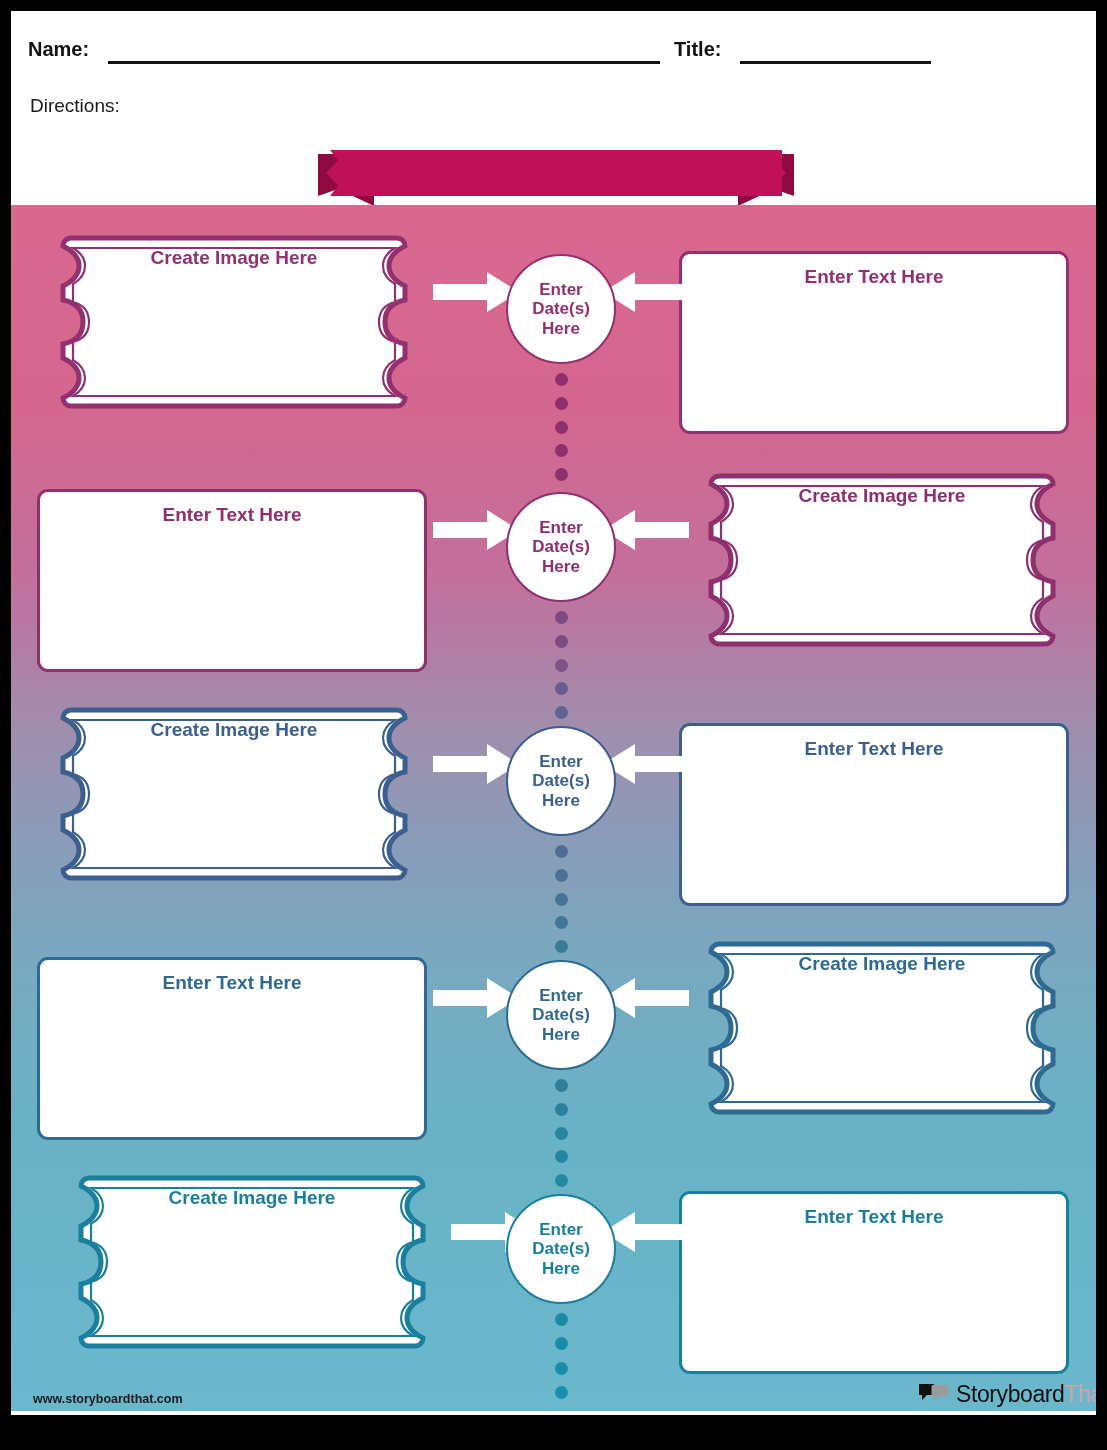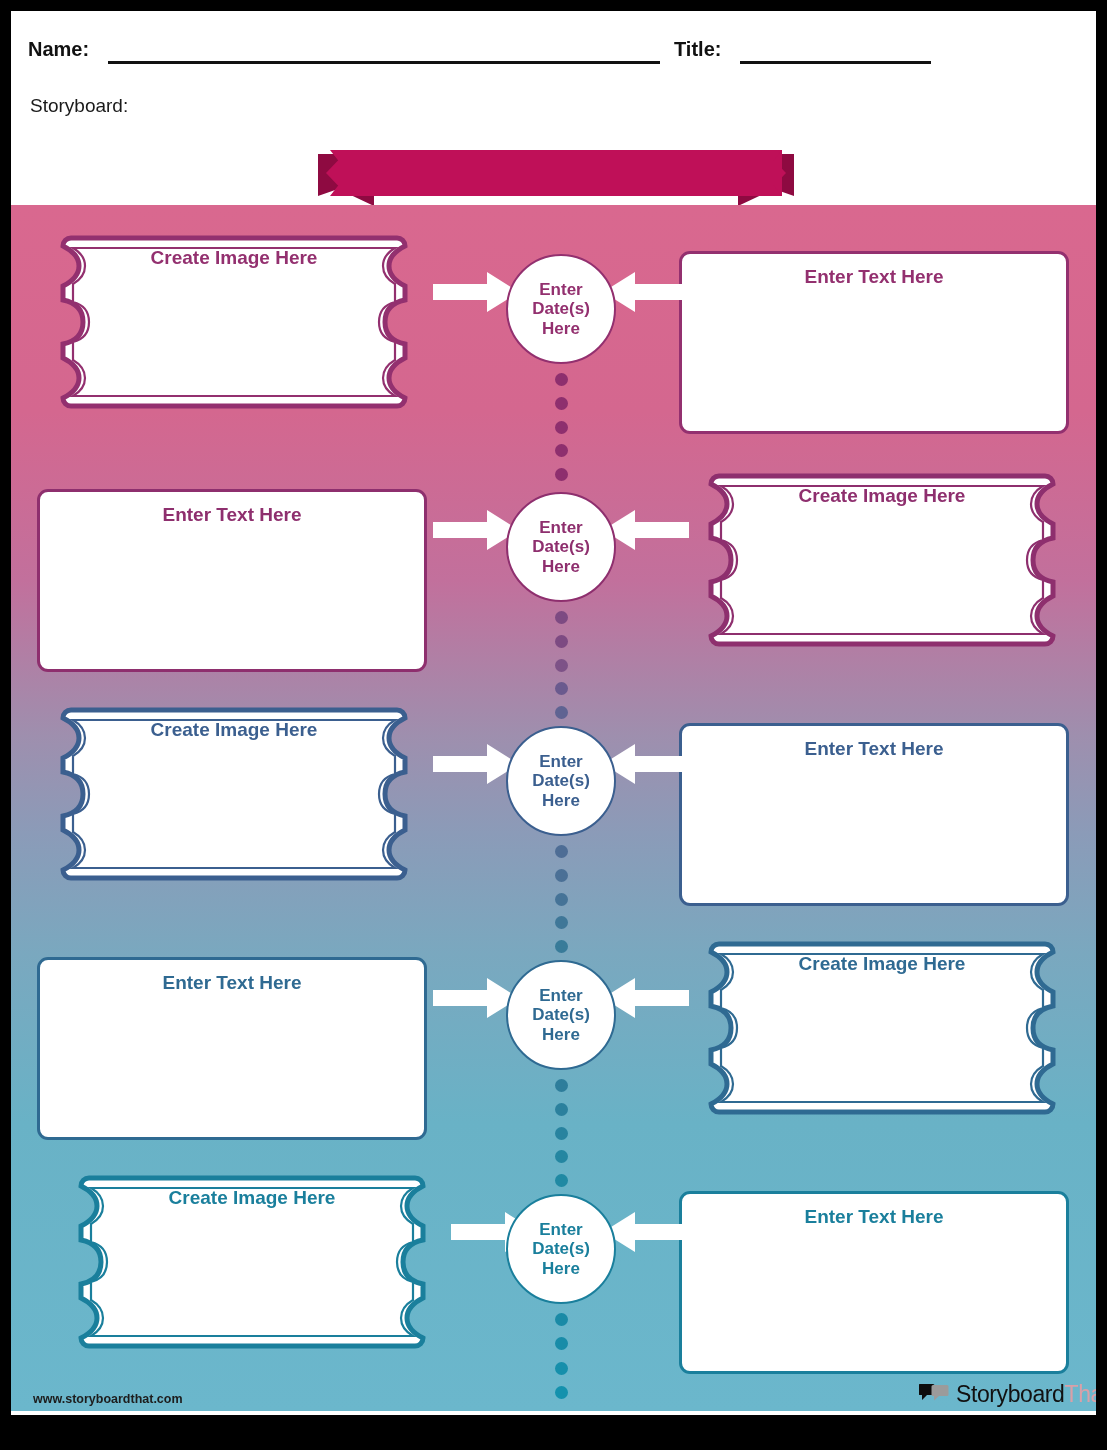--- a/index.html
+++ b/index.html
@@ -168,21 +168,21 @@
 
 <div id="page">
 
   <div id="header">
     <div class="hdr-label" id="name-label">Name:</div>
     <div class="hdr-rule" id="name-rule"></div>
 
     <div class="hdr-label" id="date-label">Title:</div>
     <div class="hdr-rule" id="date-rule"></div>
 
-    <div id="directions-label">Storyboard:</div>
+    <div id="directions-label">Directions:</div>
 
     <div id="ribbon">
       <svg viewBox="0 0 476 63" xmlns="http://www.w3.org/2000/svg">
 
         <polygon points="0,10 56,10 56,62 20,45 0,52" fill="#8e0a41"></polygon>
 
         <polygon points="476,10 420,10 420,62 456,45 476,52" fill="#8e0a41"></polygon>
 
         <polygon points="12,6 464,6 464,52 12,52 30,29" fill="#bf1058"></polygon>
         <polygon points="464,6 464,52 446,29" fill="#bf1058"></polygon>

